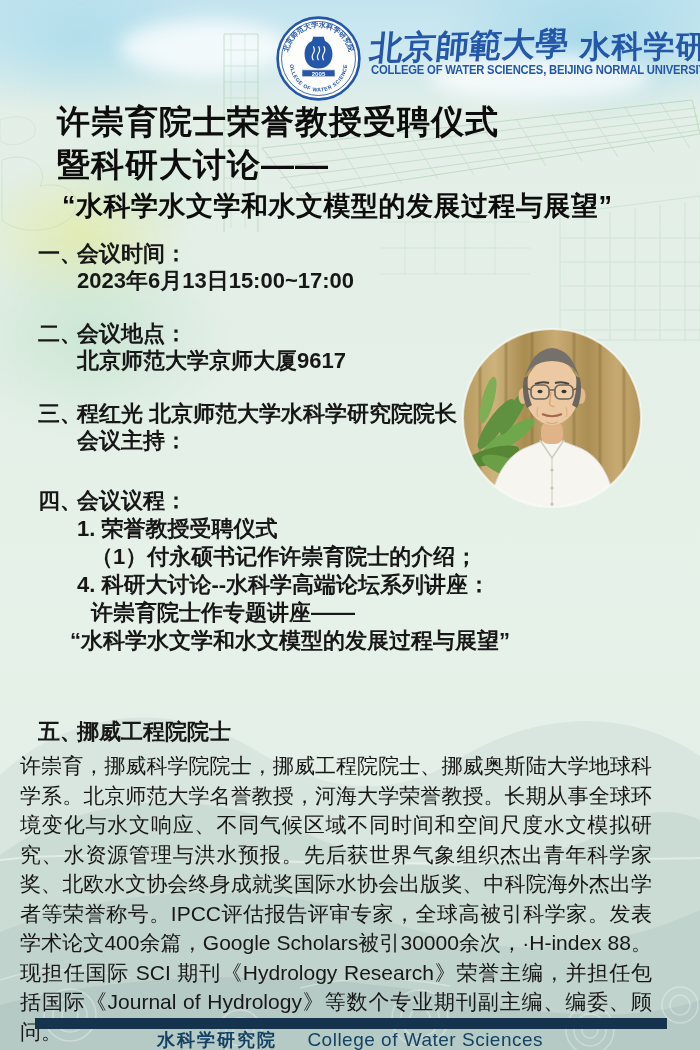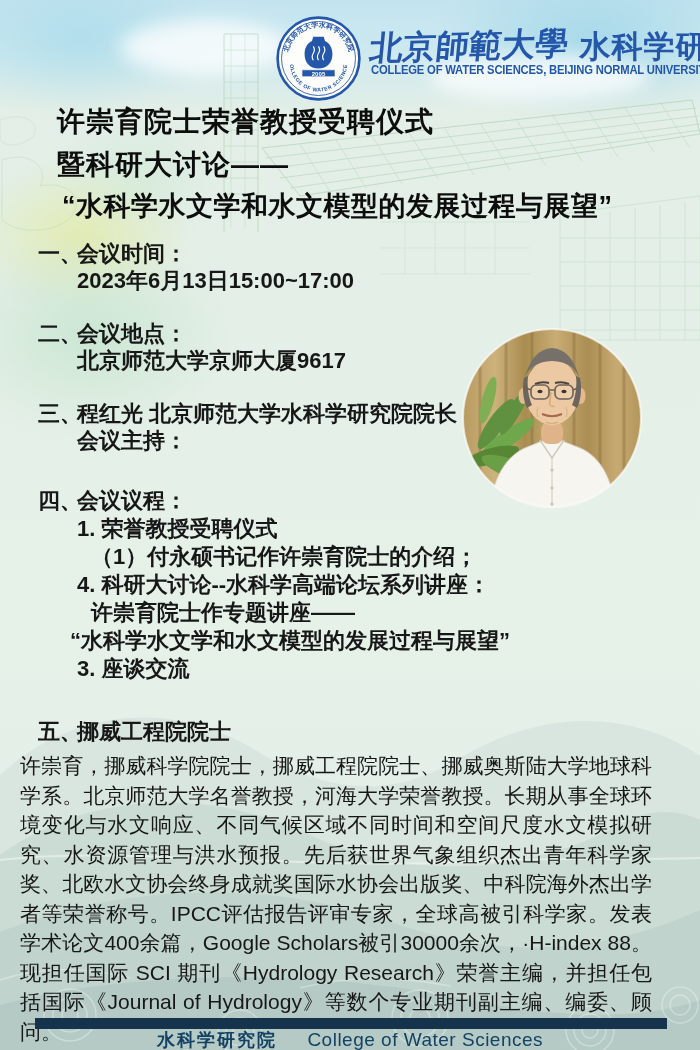--- a/index.html
+++ b/index.html
@@ -30,21 +30,21 @@
   
   .seal{left:275px;top:15px;width:87px;height:87px;}
   .orgline{left:370px;top:24px;white-space:nowrap;color:#2456aa;}
   .org-callig{display:inline-block;font-size:33px;font-weight:700;
     transform:skewX(-7deg) rotate(-1.5deg);font-family:"Liberation Serif",serif;}
   .org-dept{display:inline-block;font-size:31px;font-weight:800;margin-left:7px;letter-spacing:1px;}
   .orgen{left:371px;top:63px;color:#2456aa;font-weight:700;font-size:12.5px;
     letter-spacing:-0.2px;transform:scaleX(.9);transform-origin:left top;white-space:nowrap;}
   
   .title{left:57px;top:100px;color:#0d0d0d;font-weight:900;}
-  .title-l1,.title-l2{font-size:28px;letter-spacing:1px;line-height:43px;}
+  .title-l1,.title-l2{font-size:33px;letter-spacing:1px;line-height:43px;}
   .title-l3{font-size:27px;letter-spacing:0.5px;margin-top:2px;margin-left:5px;}
   
   .sec{position:absolute;left:38px;display:flex;align-items:flex-start;
     color:#171717;font-weight:600;font-size:22px;line-height:27px;}
   .sec-label{width:39px;flex:none;}
   .sec-line{white-space:nowrap;}
   .agenda .sec-line{line-height:28px;}
   .ind-b{margin-left:14px;}
   .ind-q{margin-left:-7px;}
   
@@ -175,21 +175,20 @@
 
   <div class="sec agenda" style="top:487px">
     <span class="sec-label">四、</span>
     <div class="sec-body">
       <div class="sec-line">会议议程：</div>
       <div class="sec-line">1. 荣誉教授受聘仪式</div>
       <div class="sec-line ind-b">（1）付永硕书记作许崇育院士的介绍；</div>
       <div class="sec-line">4. 科研大讨论--水科学高端论坛系列讲座：</div>
       <div class="sec-line ind-b">许崇育院士作专题讲座——</div>
       <div class="sec-line ind-q">“水科学水文学和水文模型的发展过程与展望”</div>
-      <div class="sec-line">3. 座谈交流</div>
     </div>
   </div>
 
   <div class="sec" style="top:718px">
     <span class="sec-label">五、</span>
     <div class="sec-body">
       <div class="sec-line">挪威工程院院士</div>
     </div>
   </div>
 

